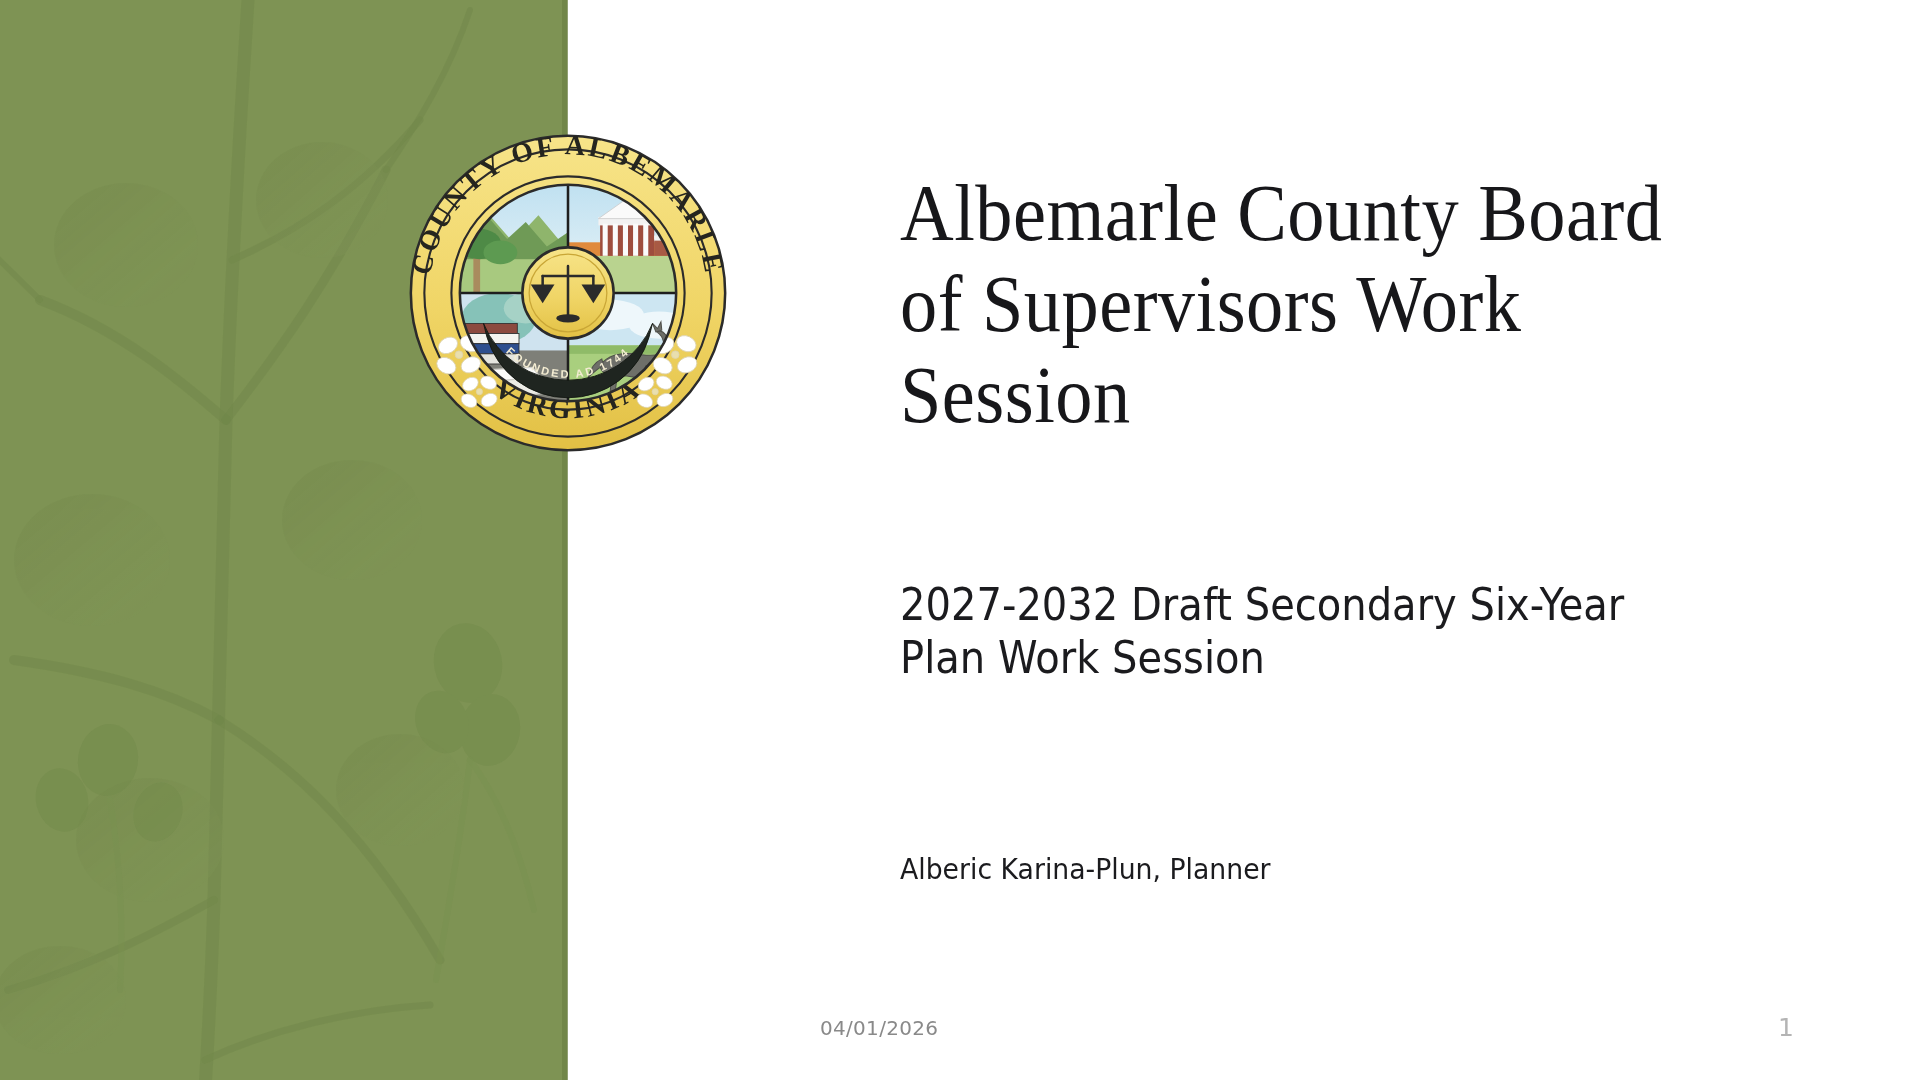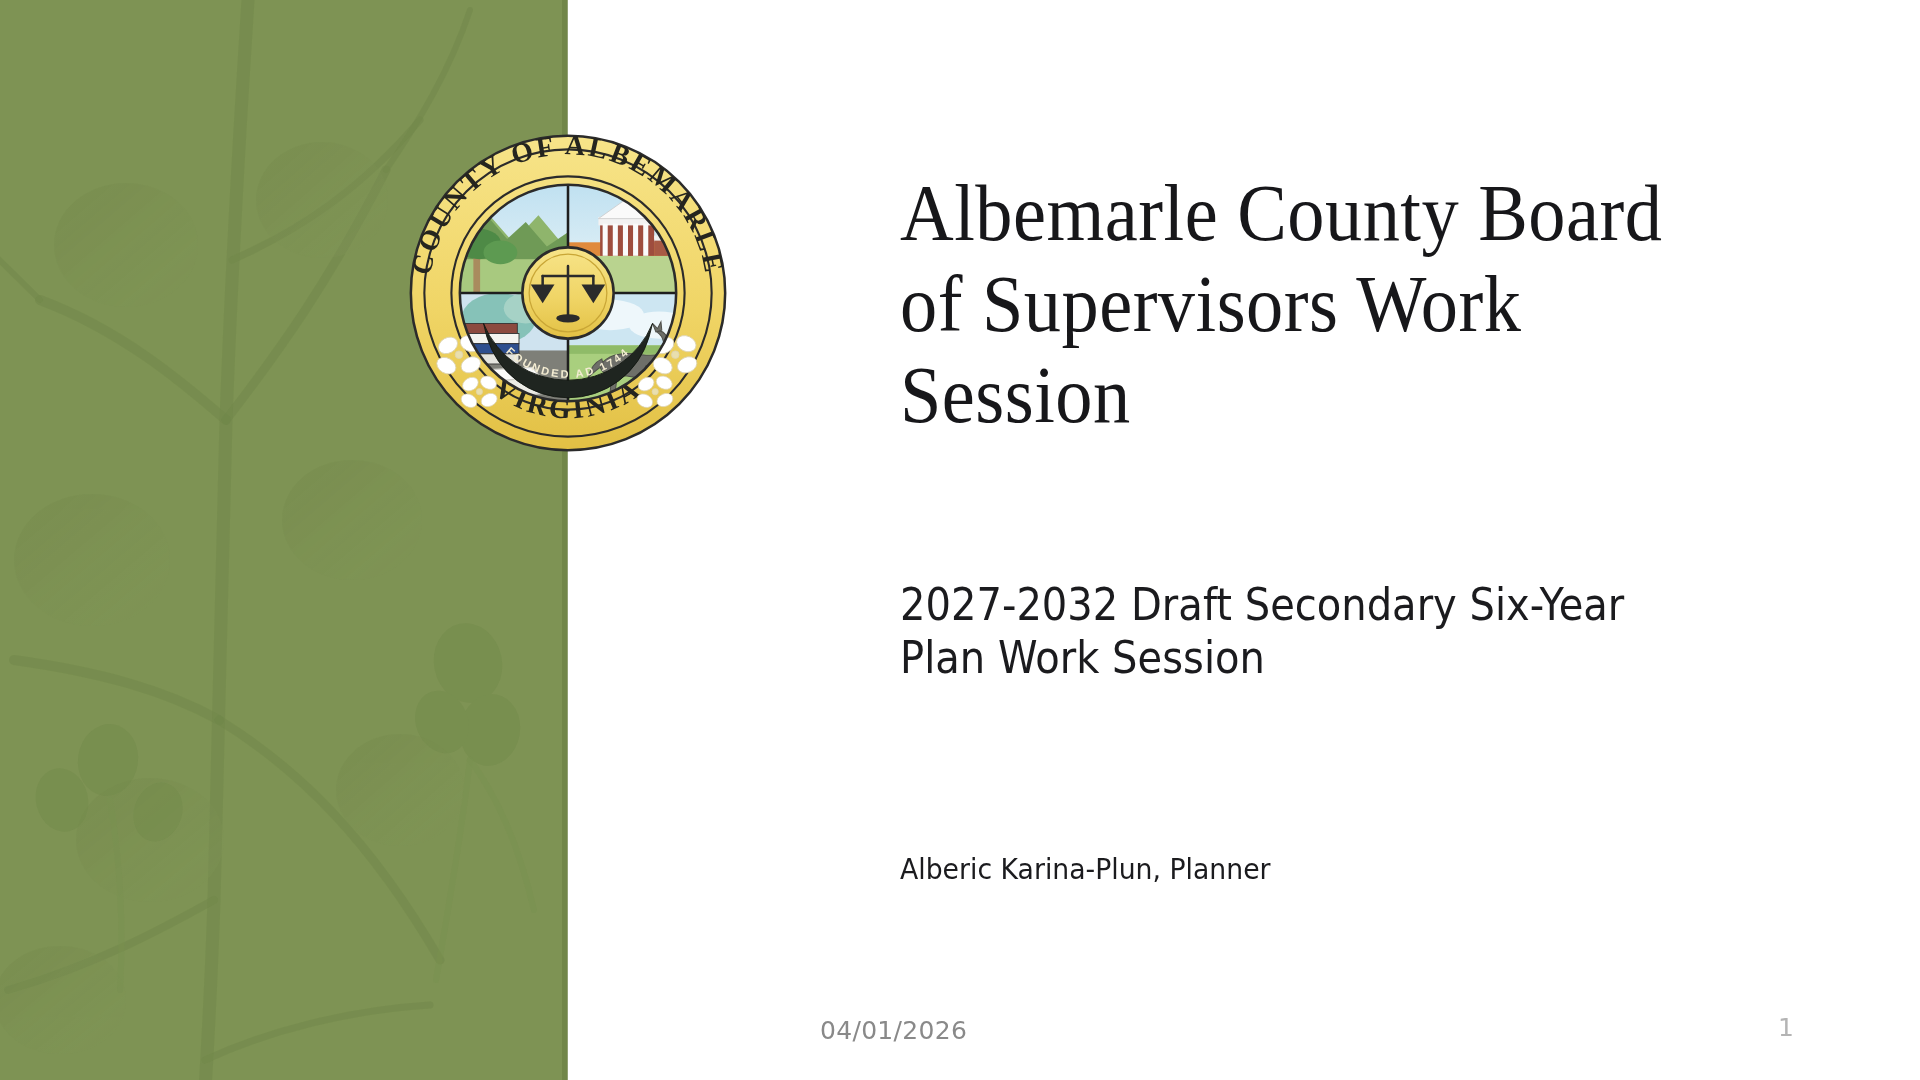--- a/index.html
+++ b/index.html
@@ -107,21 +107,21 @@
     transform: scaleX(0.92);
     transform-origin: left top;
   }
 
   
   .footer-date {
     position: absolute;
     left: 820px;
     top: 1016px;
     font-family: "DejaVu Sans", "Liberation Sans", sans-serif;
-    font-size: 25px;
+    font-size: 20px;
     color: #898989;
     letter-spacing: 0.3px;
   }
   .slide-number {
     position: absolute;
     left: 1778px;
     top: 1013px;
     font-family: "DejaVu Sans", "Liberation Sans", sans-serif;
     font-size: 25px;
     color: #b4b4b4;

